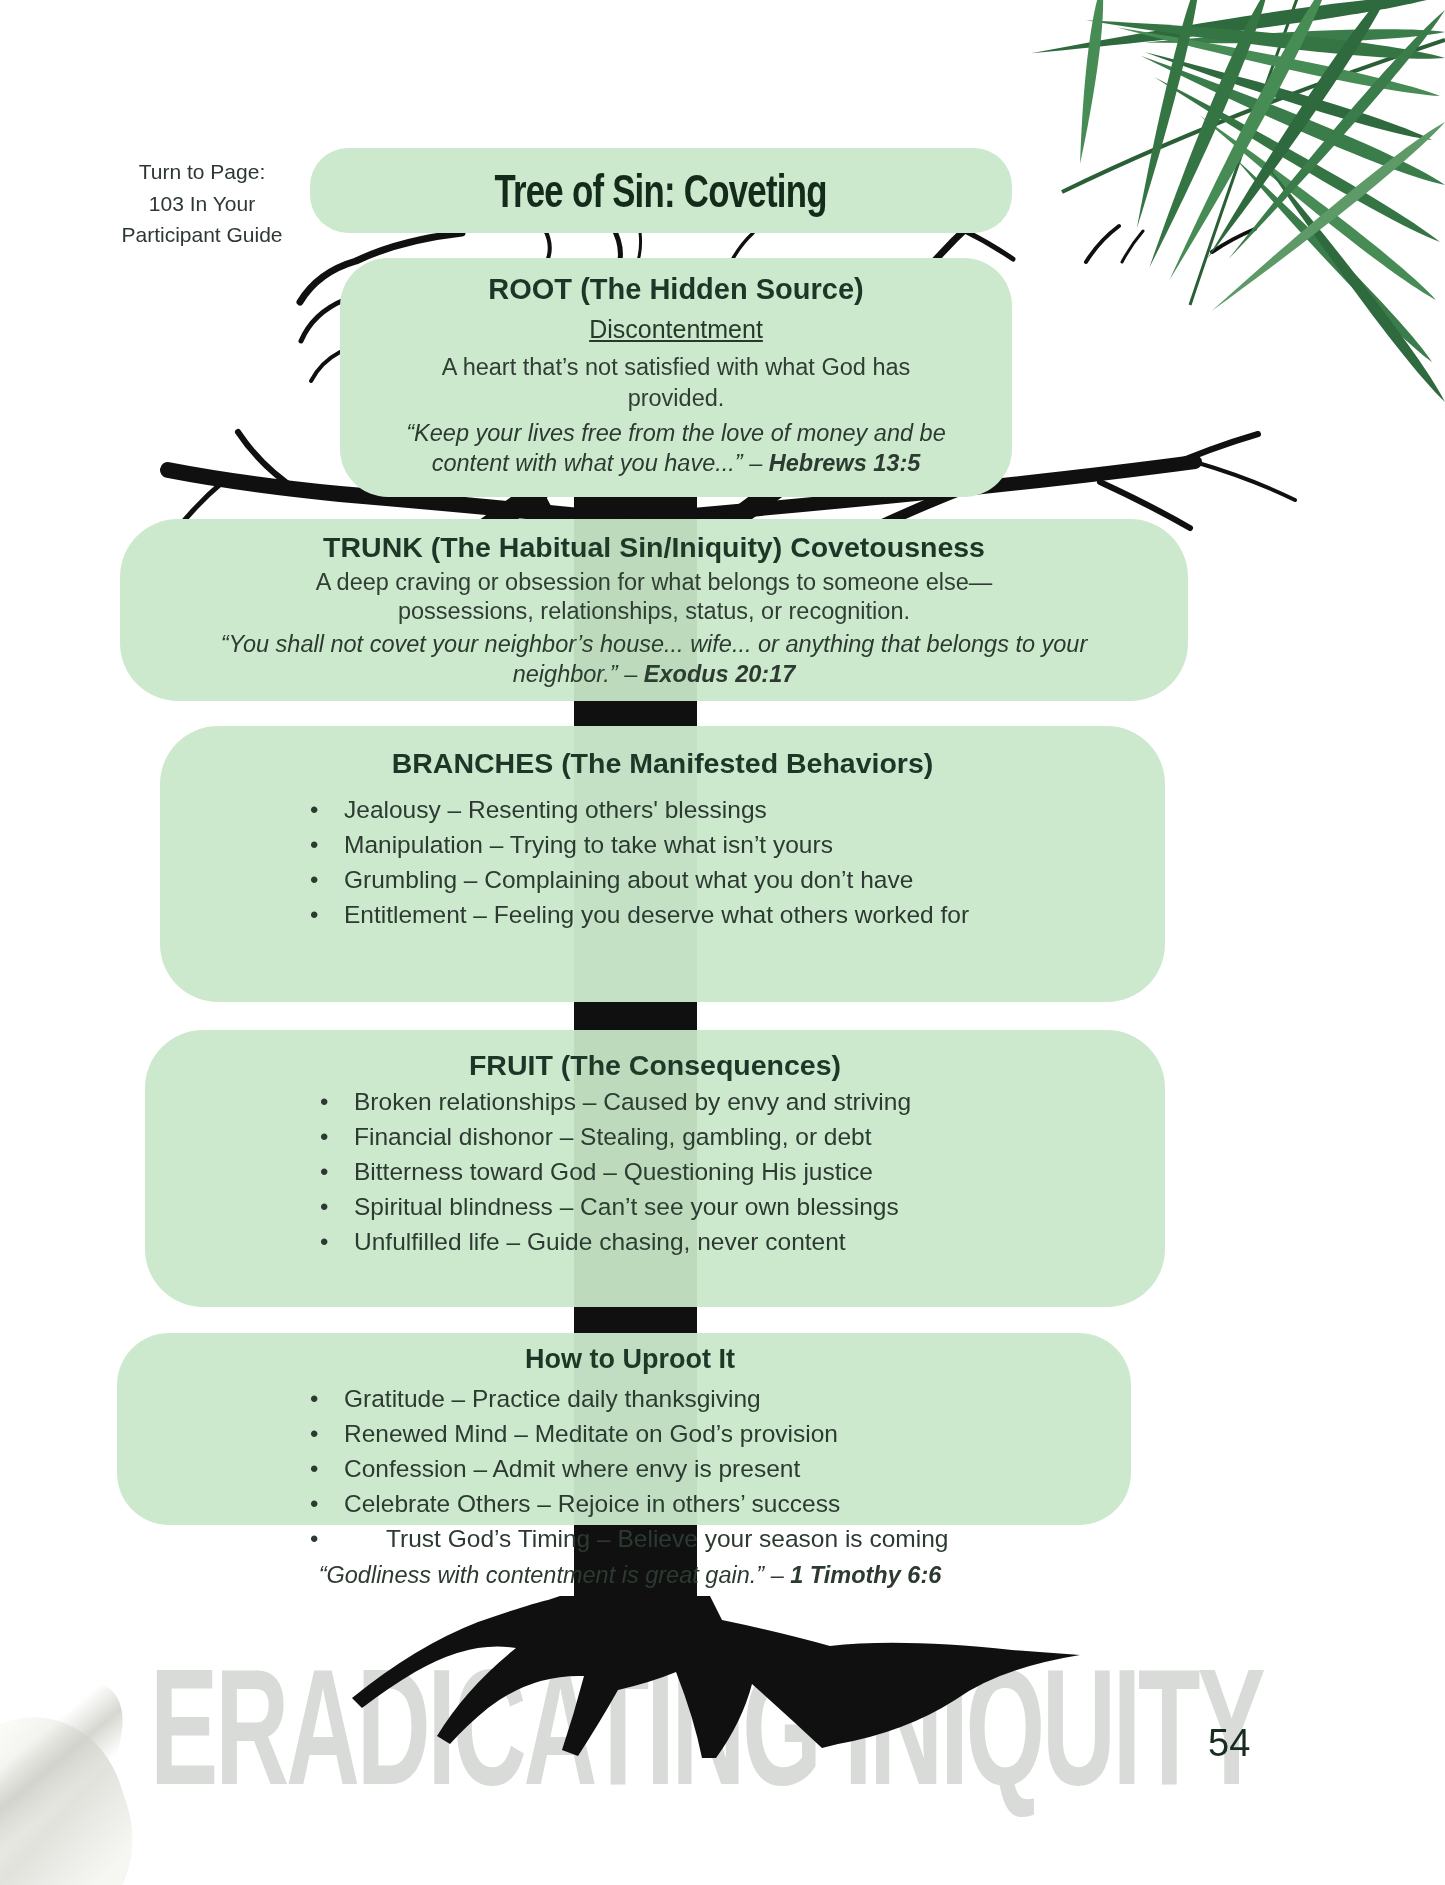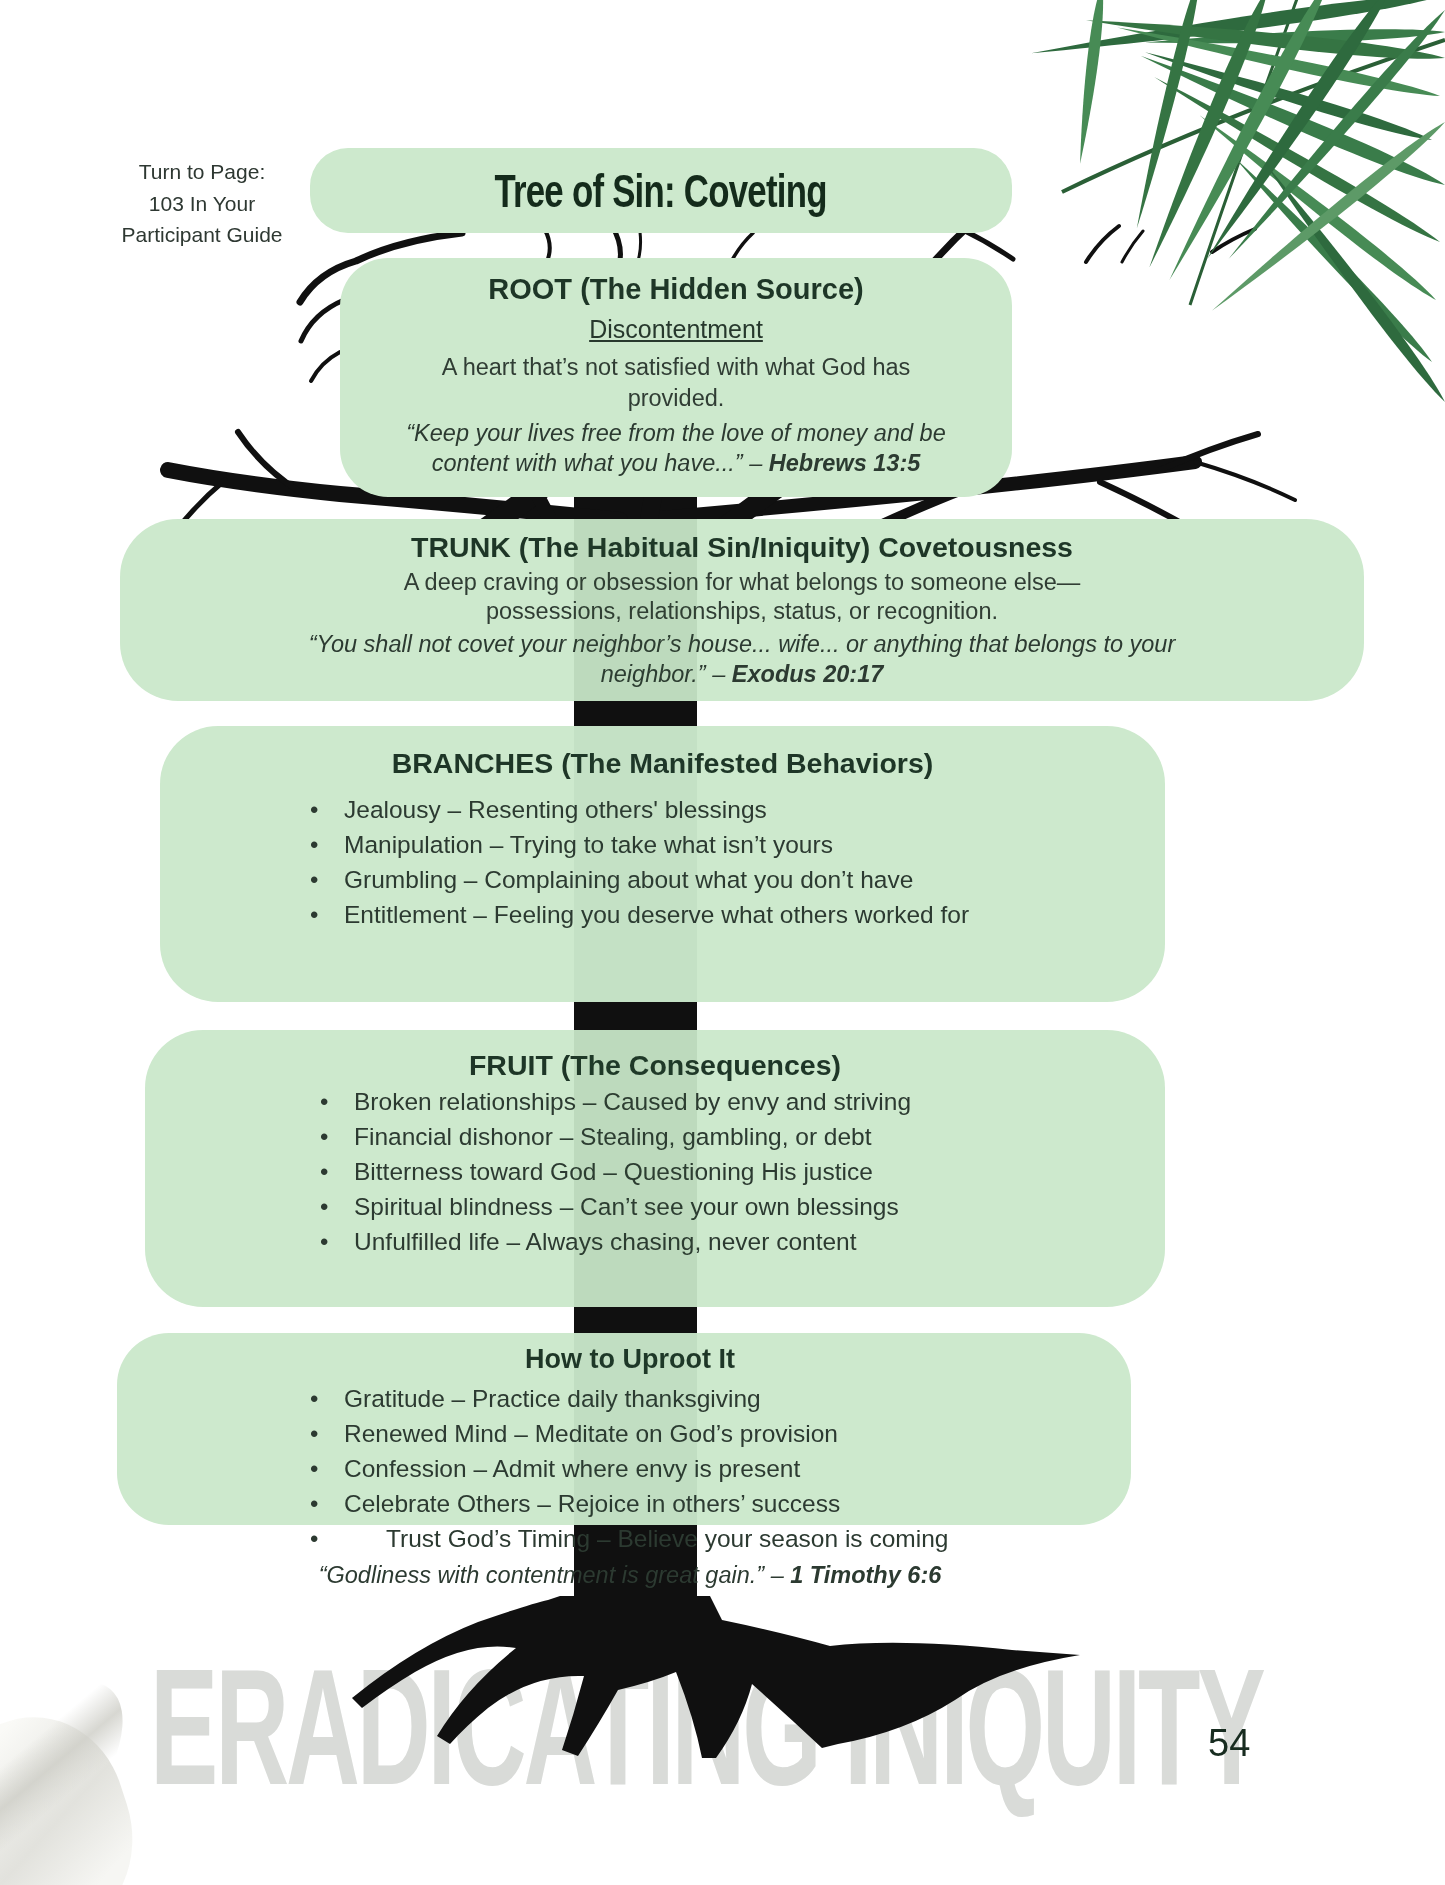--- a/index.html
+++ b/index.html
@@ -140,21 +140,21 @@
 
   <div class="gbox" id="root-box" style="left:340px;top:258px;width:672px;height:239px;border-radius:48px;padding:13px 40px 0 40px;">
     <div class="box-heading">ROOT (The Hidden Source)</div>
     <div class="box-sub" style="margin-top:6px;">Discontentment</div>
     <div class="box-body" style="margin:6px auto 0 auto;max-width:540px;">A heart that’s not satisfied with what God has provided.</div>
     <div class="box-quote" style="margin:4px auto 0 auto;max-width:580px;">
       <span>“Keep your lives free from the love of money and be content with what you have...” – </span><span class="ref">Hebrews 13:5</span>
     </div>
   </div>
 
-  <div class="gbox" id="trunk-box" style="left:120px;top:519px;width:1244px;height:182px;border-radius:58px;padding:11px 60px 0 60px;">
+  <div class="gbox" id="trunk-box" style="left:120px;top:519px;width:1068px;height:182px;border-radius:58px;padding:11px 60px 0 60px;">
     <div class="trunk-shadow" style="left:454px;"></div>
     <div class="box-heading" style="font-size:28.5px;">TRUNK (The Habitual Sin/Iniquity) Covetousness</div>
     <div class="box-body" style="margin:2px auto 0 auto;max-width:810px;line-height:1.27;">A deep craving or obsession for what belongs to someone else—possessions, relationships, status, or recognition.</div>
     <div class="box-quote" style="margin:3px auto 0 auto;max-width:900px;line-height:1.26;">
       <span>“You shall not covet your neighbor’s house... wife... or anything that belongs to your neighbor.” – </span><span class="ref">Exodus 20:17</span>
     </div>
   </div>
 
   <div class="gbox" id="branches-box" style="left:160px;top:726px;width:1005px;height:276px;border-radius:58px;padding:20px 30px 0 30px;">
     <div class="trunk-shadow" style="left:414px;background:rgba(46,84,53,0.05);"></div>
@@ -168,21 +168,21 @@
   </div>
 
   <div class="gbox" id="fruit-box" style="left:145px;top:1030px;width:1020px;height:277px;border-radius:58px;padding:18px 30px 0 30px;">
     <div class="trunk-shadow" style="left:429px;"></div>
     <div class="box-heading" style="font-size:28.5px;">FRUIT (The Consequences)</div>
     <ul class="blist" style="padding-left:145px;margin-top:0;line-height:36px;">
         <li>Broken relationships – Caused by envy and striving</li>
         <li>Financial dishonor – Stealing, gambling, or debt</li>
         <li>Bitterness toward God – Questioning His justice</li>
         <li>Spiritual blindness – Can’t see your own blessings</li>
-        <li>Unfulfilled life – Always chasing, never content</li>
+        <li>Unfulfilled life – Guide chasing, never content</li>
       </ul>
   </div>
 
   <div class="gbox" id="uproot-box" style="left:117px;top:1333px;width:1014px;height:192px;border-radius:52px;padding:10px 30px 0 42px;">
     <div class="trunk-shadow" style="left:457px;background:rgba(46,84,53,0.07);"></div>
     <div class="box-heading" style="font-size:27px;">How to Uproot It</div>
     <ul class="blist" style="padding-left:151px;margin-top:4px;font-size:24px;">
         <li>Gratitude – Practice daily thanksgiving</li>
         <li>Renewed Mind – Meditate on God’s provision</li>
         <li>Confession – Admit where envy is present</li>

